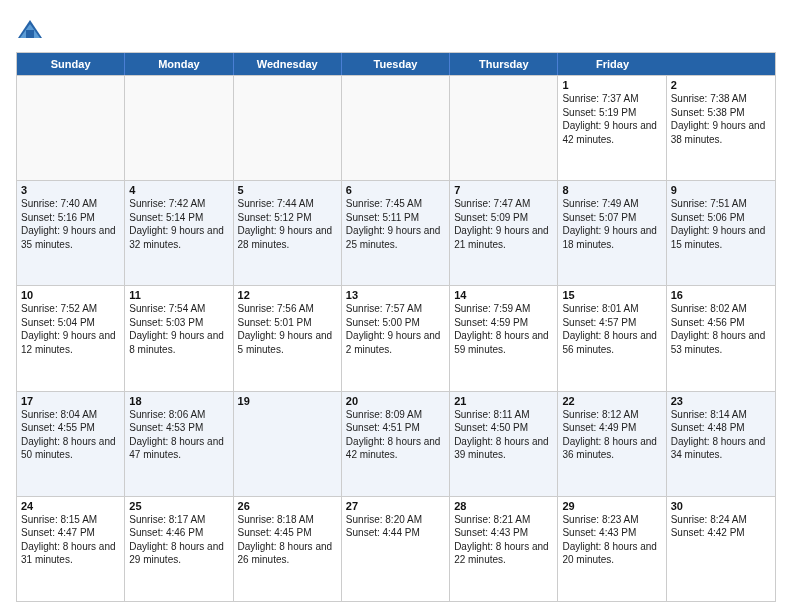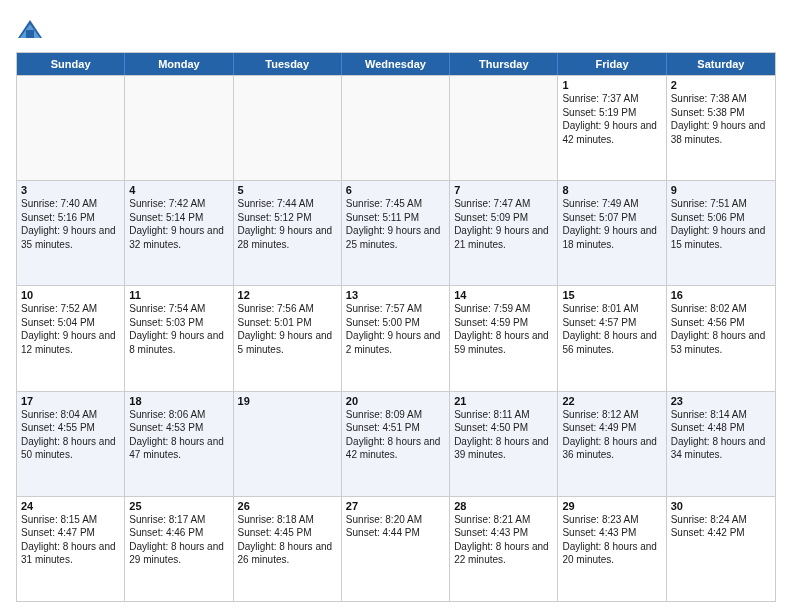--- a/index.html
+++ b/index.html
@@ -126,25 +126,24 @@
     <div class="title-section">
       <div class="month-title"></div>
       <div class="subtitle"></div>
     </div>
   </div>
 
   <div class="calendar">
     <div class="cal-header">
     <div class="cal-header-cell">Sunday</div>
         <div class="cal-header-cell">Monday</div>
+        <div class="cal-header-cell">Wednesday</div>
         <div class="cal-header-cell">Tuesday</div>
-        <div class="cal-header-cell">Wednesday</div>
         <div class="cal-header-cell">Thursday</div>
         <div class="cal-header-cell">Friday</div>
-        <div class="cal-header-cell">Saturday</div>
       </div>
     <div class="cal-body">
     <div class="cal-row">
           <div class="cal-cell empty"></div>
           <div class="cal-cell empty"></div>
           <div class="cal-cell empty"></div>
           <div class="cal-cell empty"></div>
           <div class="cal-cell empty"></div>
           <div class="cal-cell">
             <div class="day-num">1</div>

